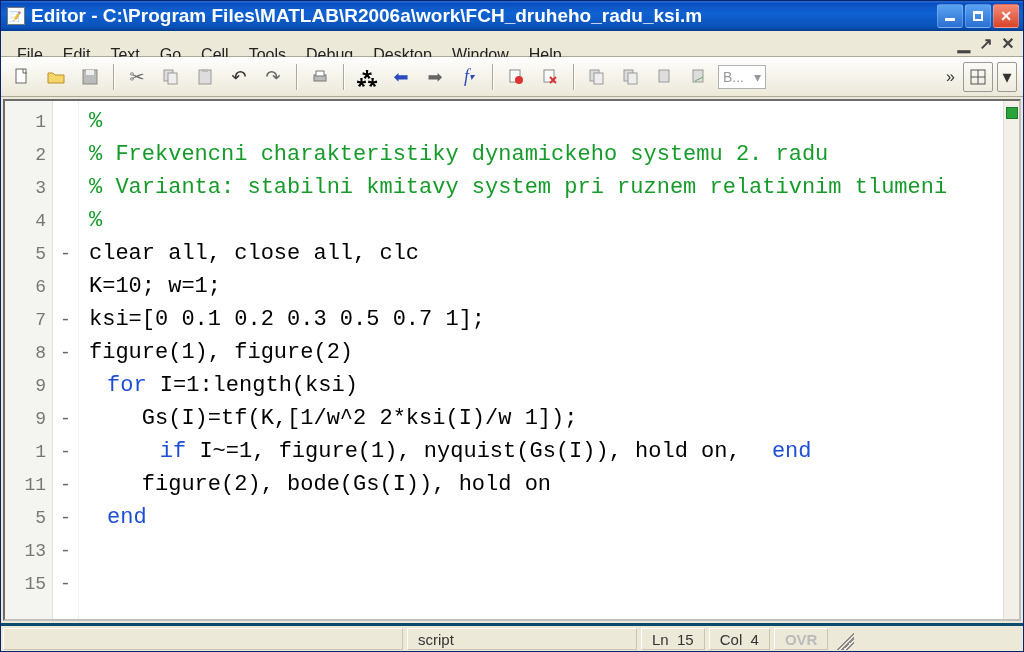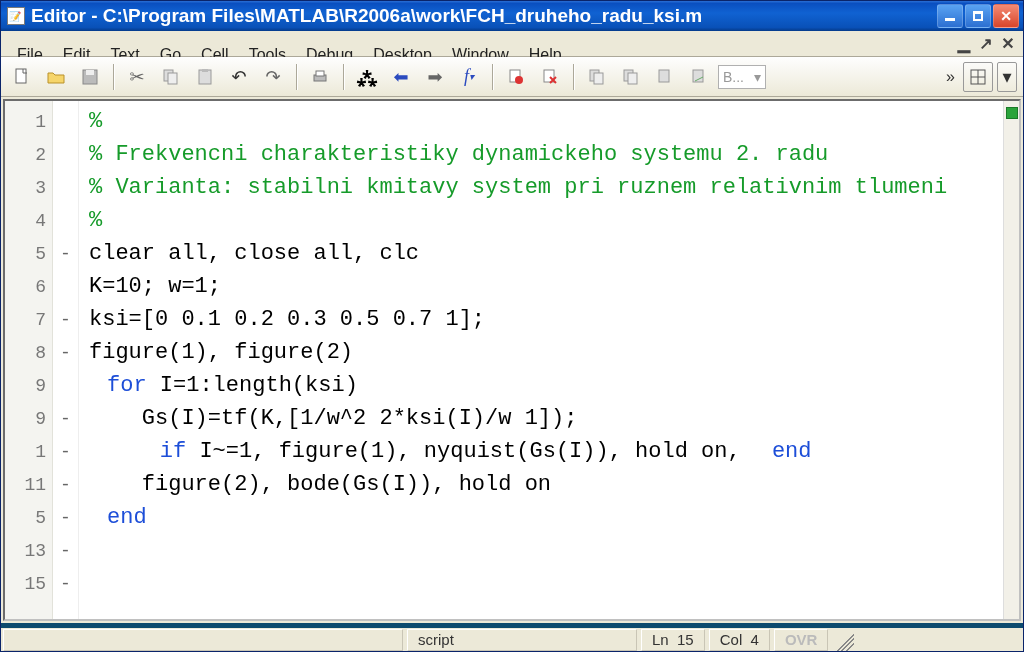--- a/index.html
+++ b/index.html
@@ -165,24 +165,24 @@
   }
   .err-box {
     position: absolute; top: 6px; left: 2px;
     width: 12px; height: 12px;
     background: #2aa33a;
     border: 1px solid #1a7a28;
   }
 
   .statusbar {
     height: 28px;
-    border-top: 5px solid #0c4a6e;
+    border-top: 3px solid #0c4a6e;
     background: #ece9d8;
     display: flex;
-    align-items: center;
+    align-items: flex-start;
     font-size: 15px;
     color: #333;
   }
   .statusbar .cell {
     border: 1px solid #c9c5b5;
     border-top-color: #fff;
     border-left-color: #fff;
     margin: 2px;
     padding: 2px 10px;
     height: 22px;

